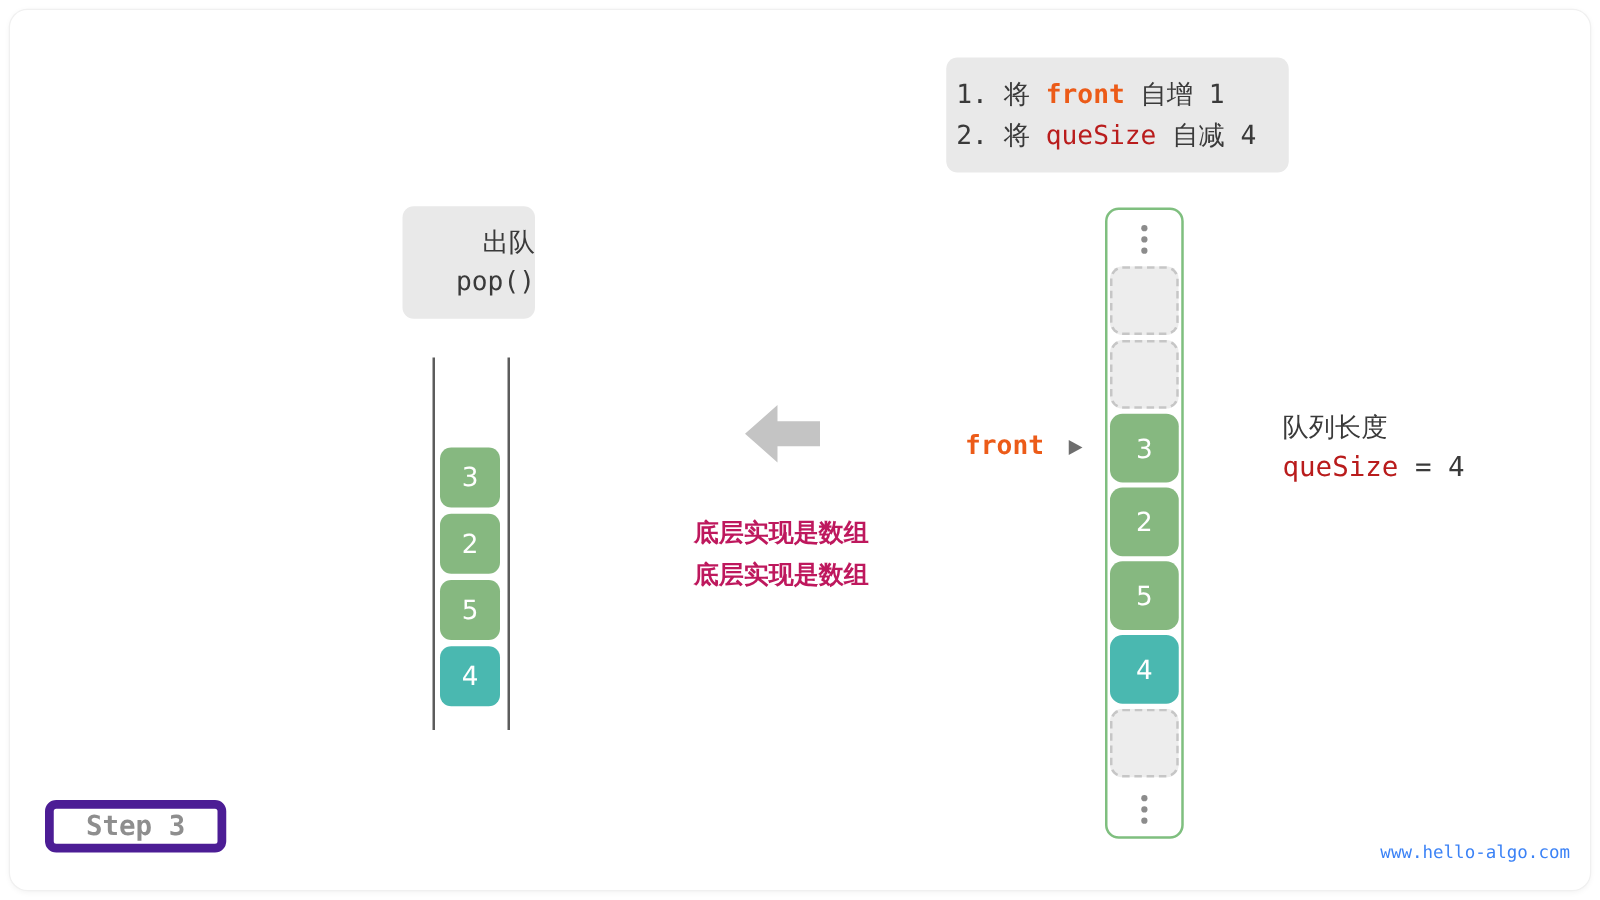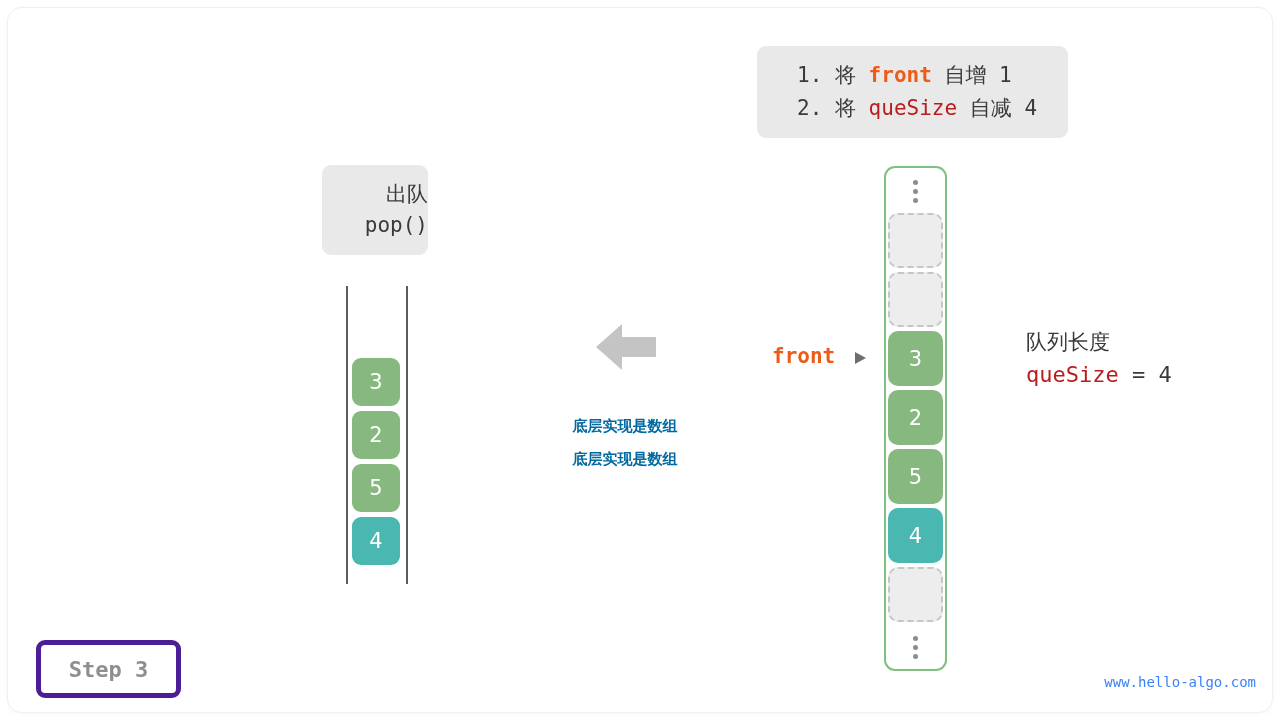--- a/index.html
+++ b/index.html
@@ -28,26 +28,26 @@
     background: #ffffff;
     border-radius: 14px;
     box-shadow: 0 0 0 1px #f0f0f0, 0 1px 5px rgba(0,0,0,0.06);
   }
 
   
   .instr-box {
     position: absolute;
     left: 757px;
     top: 46px;
-    width: 311px;
+    width: 274px;
     height: 92px;
     background: #e9e9e9;
     border-radius: 9px;
     box-sizing: border-box;
-    padding: 13px 22px 0 40px;
+    padding: 13px 22px 0 8px;
   }
   .instr-line {
     font-family: "DejaVu Sans Mono", "Liberation Mono", monospace;
     font-size: 21px;
     line-height: 33px;
     color: #3a3a3a;
     white-space: pre;
   }
   .kw-front {
     color: #ec5b18;
@@ -113,23 +113,23 @@
     height: 50px;
   }
 
   
   .center-caption {
     position: absolute;
     left: 529px;
     top: 410px;
     width: 192px;
     text-align: center;
-    color: #0369a1;
+    color: #be185d;
     font-weight: bold;
-    font-size: 15px;
+    font-size: 20px;
     line-height: 33px;
   }
 
   
   .front-label {
     position: absolute;
     left: 772px;
     top: 344px;
     font-family: "DejaVu Sans Mono", "Liberation Mono", monospace;
     font-weight: bold;
@@ -216,22 +216,22 @@
     color: #3a3a3a;
     white-space: pre;
   }
 
   
   .step-badge {
     position: absolute;
     left: 36px;
     top: 640px;
     width: 145px;
-    height: 58px;
-    border: 5px solid #4c1d95;
+    height: 42px;
+    border: 7px solid #4c1d95;
     border-radius: 9px;
     box-sizing: border-box;
     display: flex;
     align-items: center;
     justify-content: center;
     background: #ffffff;
   }
   .step-badge span {
     font-family: "DejaVu Sans Mono", "Liberation Mono", monospace;
     font-weight: bold;

